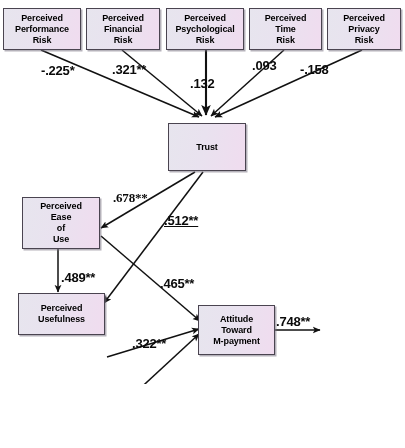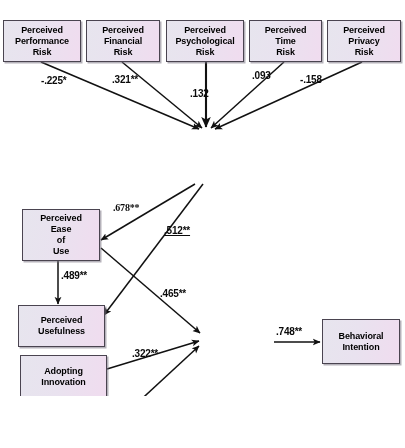--- a/index.html
+++ b/index.html
@@ -7,21 +7,20 @@
     padding: 0;
     background: #ffffff;
   }
   #diagram-root {
     position: relative;
     width: 405px;
     height: 384px;
     background: #ffffff;
     font-family: "Liberation Sans", sans-serif;
     overflow: hidden;
-    margin-top: 12px;
   }
   #edge-layer {
     position: absolute;
     left: 0;
     top: 0;
     width: 405px;
     height: 448px;
   }
   .node {
     position: absolute;
@@ -41,21 +40,21 @@
     z-index: 3;
   }
   .node-label {
     display: block;
     white-space: pre-line;
     padding: 0 2px;
   }
   .edge-label {
     position: absolute;
     font-family: "Liberation Sans", sans-serif;
-    font-size: 10px;
+    font-size: 13px;
     font-weight: bold;
     color: #0a0a0a;
     white-space: nowrap;
     z-index: 4;
     letter-spacing: -0.2px;
   }
 </style>
 </head>
 <body>
 
@@ -112,60 +111,60 @@
 Time
 Risk</span>
   </div>
 
   <div class="node" style="left:327px; top:8px; width:74px; height:42px;">
     <span class="node-label">Perceived
 Privacy
 Risk</span>
   </div>
 
+  <div class="node" style="left:168px; top:123px; width:78px; height:48px;">
+    <span class="node-label">Trust</span>
+  </div>
 
   <div class="node" style="left:22px; top:197px; width:78px; height:52px;">
     <span class="node-label">Perceived
 Ease
 of
 Use</span>
   </div>
 
   <div class="node" style="left:18px; top:293px; width:87px; height:42px;">
     <span class="node-label">Perceived
 Usefulness</span>
   </div>
 
-  <div class="node" style="left:20px; top:343px; width:87px; height:43px;">
-    <span class="node-label">Adopting
-Innovation</span>
+
+
+  <div class="node" style="left:198px; top:305px; width:77px; height:50px;">
+    <span class="node-label">Attitude
+Toward
+M-payment</span>
   </div>
 
-
-
-  <div class="node" style="left:322px; top:307px; width:78px; height:45px;">
-    <span class="node-label">Behavioral
-Intention</span>
-  </div>
 
   <div class="edge-label" style="left:41px; top:63px;">-.225*</div>
 
   <div class="edge-label" style="left:112px; top:62px;">.321**</div>
 
   <div class="edge-label" style="left:190px; top:76px;">.132</div>
 
   <div class="edge-label" style="left:252px; top:58px;text-align:center;">.093</div>
 
   <div class="edge-label" style="left:300px; top:62px;">-.158</div>
 
   <div class="edge-label" style="left:113px; top:190px;font-family:Liberation Serif, serif;">.678**</div>
 
   <div class="edge-label" style="left:164px; top:213px;text-decoration:underline;">.512**</div>
 
-  <div class="edge-label" style="left:61px; top:258px;">.489**</div>
+  <div class="edge-label" style="left:61px; top:270px;">.489**</div>
 
   <div class="edge-label" style="left:160px; top:276px;">.465**</div>
 
   <div class="edge-label" style="left:132px; top:336px;">.322**</div>
 
   <div class="edge-label" style="left:147px; top:385px;">.129</div>
 
   <div class="edge-label" style="left:276px; top:314px;">.748**</div>
 
 </div>

